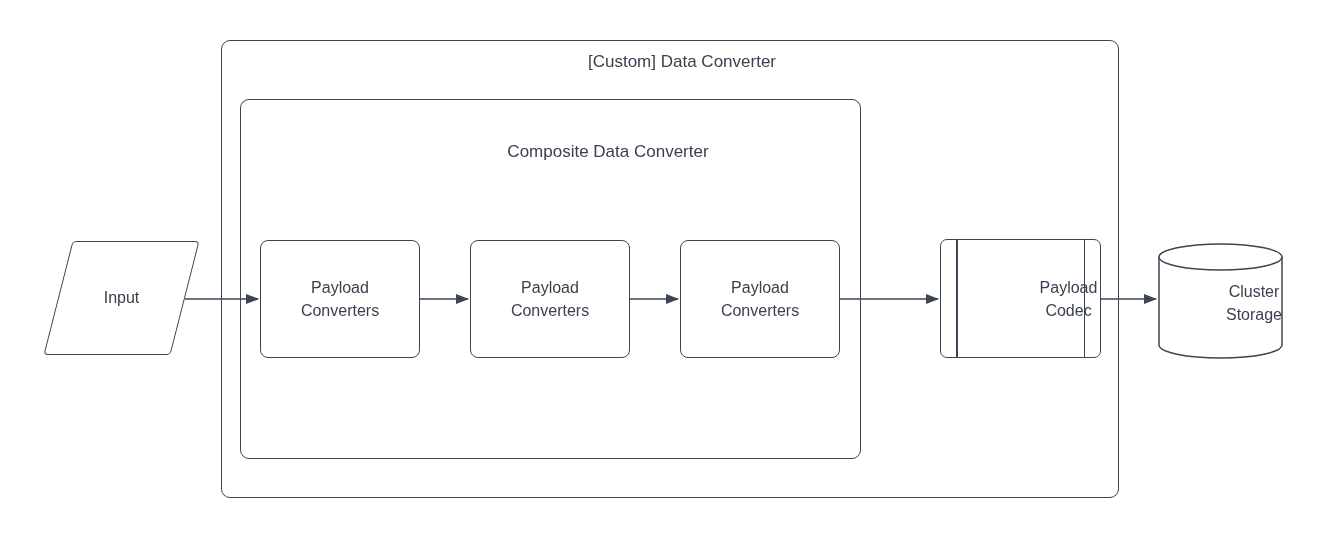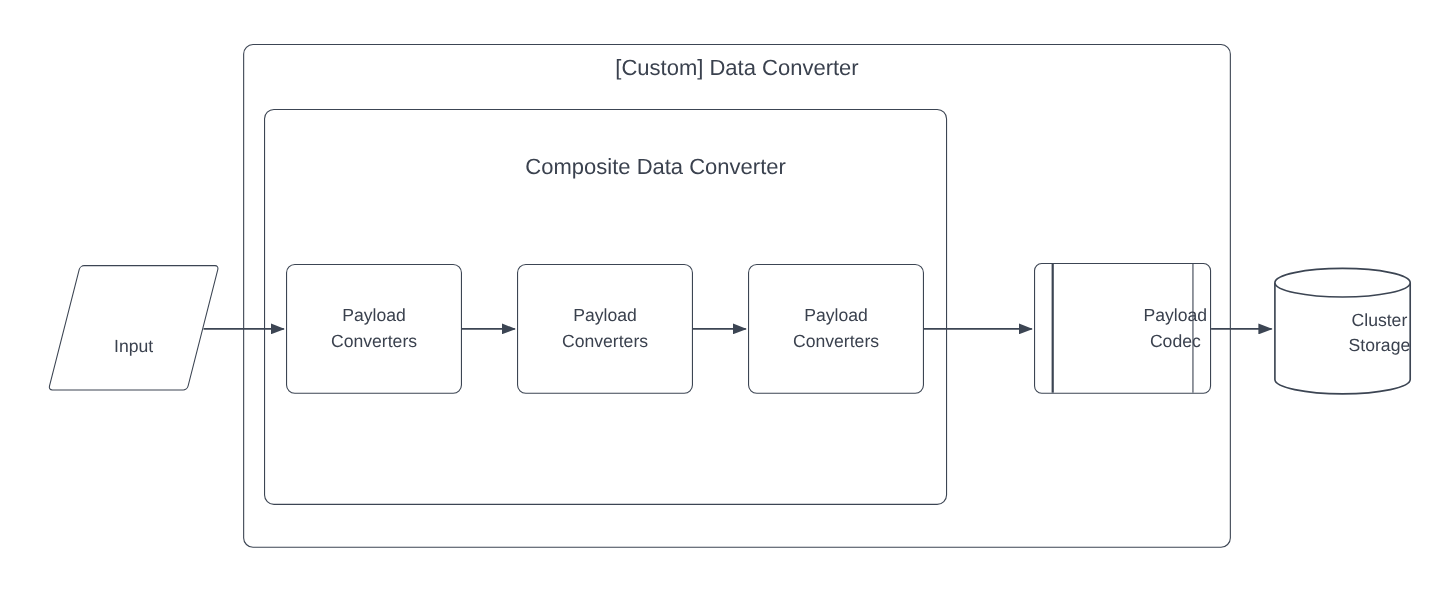--- a/index.html
+++ b/index.html
@@ -25,23 +25,24 @@
   .codec-line {
     position: absolute;
     top: 0;
     bottom: 0;
     width: 1.5px;
     background: #3c4553;
   }
   .group-title {
     position: absolute;
     text-align: center;
-    font-size: 20px;
+    font-size: 17px;
     line-height: 22px;
     z-index: 2;
+    margin-left: 12px;
   }
   .node-label {
     position: absolute;
     display: flex;
     align-items: center;
     justify-content: center;
     text-align: center;
     font-size: 16px;
     line-height: 23px;
     z-index: 2;
@@ -73,21 +74,21 @@
 
 <div class="canvas">
 
   <div class="box group-box" style="left:221px; top:40px; width:898px; height:458px;"></div>
   <div class="group-title" style="left:221px; top:51px; width:898px;">[Custom] Data Converter</div>
 
   <div class="box group-box" style="left:240px; top:99px; width:621px; height:360px;"></div>
   <div class="group-title" style="left:240px; top:141px; width:712px;">Composite Data Converter</div>
 
   <div class="para-bg"></div>
-  <div class="node-label" style="left:58px; top:258px; width:127px; height:114px;">Input</div>
+  <div class="node-label" style="left:58px; top:240px; width:127px; height:114px;">Input</div>
 
   <div class="box node-box" style="left:260px; top:240px; width:160px; height:118px;"></div>
   <div class="node-label" style="left:260px; top:240px; width:160px; height:118px;">
     <span class="wrap110">Payload Converters</span>
   </div>
 
   <div class="box node-box" style="left:470px; top:240px; width:160px; height:118px;"></div>
   <div class="node-label" style="left:470px; top:240px; width:160px; height:118px;">
     <span class="wrap110">Payload Converters</span>
   </div>

